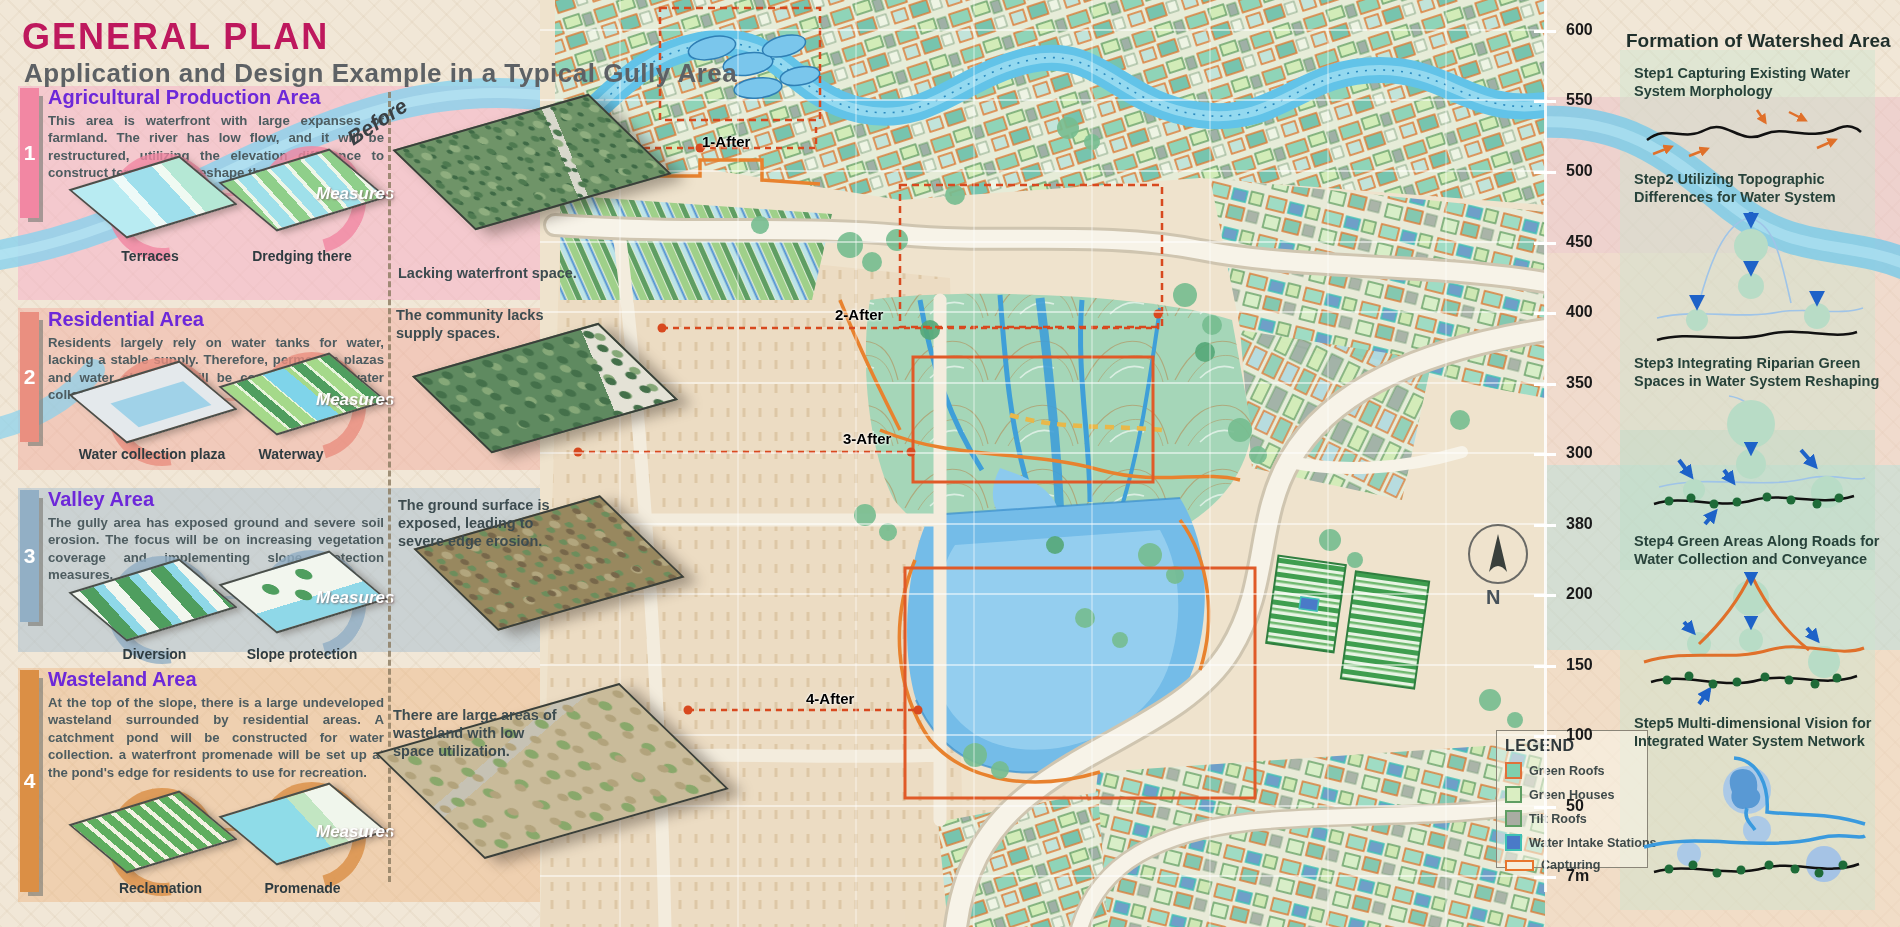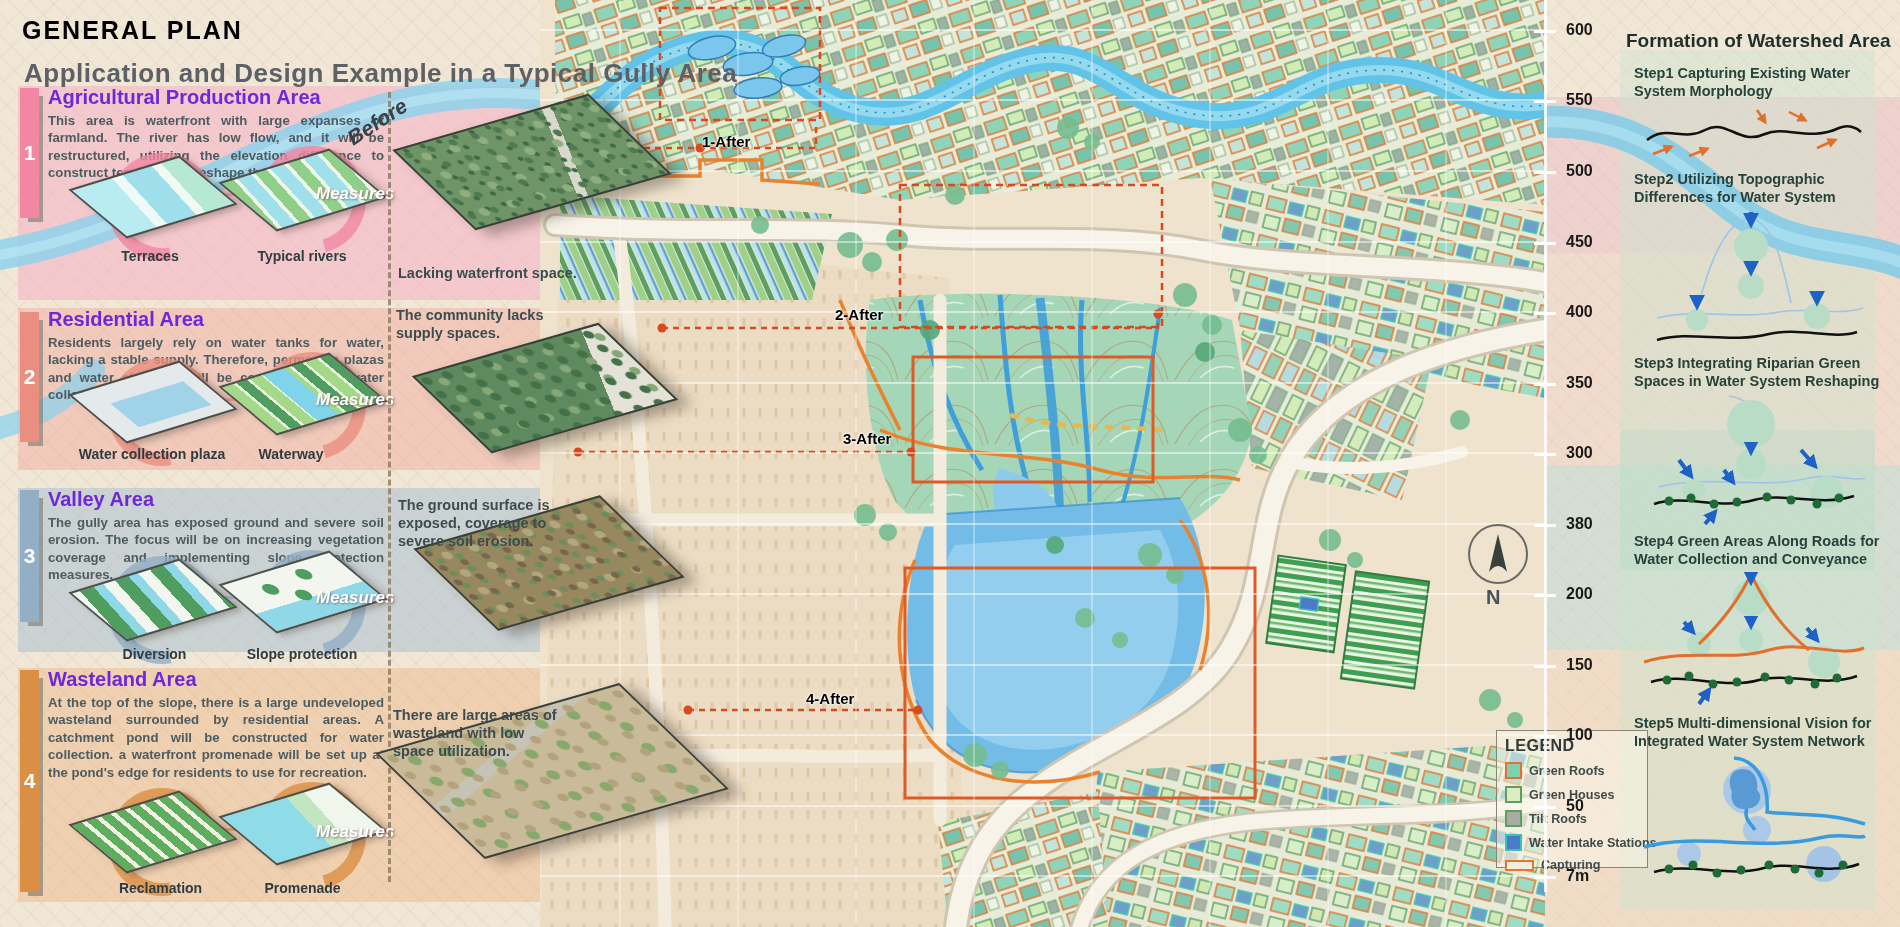--- a/index.html
+++ b/index.html
@@ -8,21 +8,21 @@
     font-family:"Liberation Sans",sans-serif;
     background-color:#f1e7d7;
     background-image:
       repeating-linear-gradient(45deg, rgba(208,188,160,.16) 0 2px, transparent 2px 15px),
       repeating-linear-gradient(-45deg, rgba(208,188,160,.12) 0 2px, transparent 2px 19px);
   }
   .abs{position:absolute;}
   .tint{position:absolute;pointer-events:none;}
 
   
-  .title{left:22px;top:16px;font-size:25px;font-weight:800;letter-spacing:2px;color:#000000;}
+  .title{left:22px;top:16px;font-size:36px;font-weight:800;letter-spacing:2px;color:#be185d;}
   .subtitle{left:24px;top:58px;font-size:26px;font-weight:700;color:#5d6165;letter-spacing:.5px;}
 
   
   .band{position:absolute;left:18px;width:522px;}
   .b1{top:86px;height:214px;background:rgba(246,177,198,.55);}
   .b2{top:308px;height:162px;background:rgba(242,166,152,.45);}
   .b3{top:488px;height:164px;background:rgba(166,190,208,.5);}
   .b4{top:668px;height:234px;background:rgba(237,177,122,.42);}
   .tab{position:absolute;left:20px;width:19px;display:flex;align-items:center;justify-content:center;
        color:#fff;font-size:21px;font-weight:800;box-shadow:6px 6px 0 -2px rgba(125,125,118,.65);}
@@ -337,21 +337,21 @@
   </div>
 <div class="sec-title" style="top:86px">Agricultural Production Area</div>
 <div class="sec-desc" style="top:112px">This area is waterfront with large expanses of farmland. The river has low flow, and it will be restructured, utilizing the elevation difference to construct terraces and reshape the site.</div>
 <div class="s1">
   <div class="mline ml1" style="left:100px;top:193px;width:288px"></div>
   <div class="ring r1" style="left:108px;top:153px;transform:rotate(35deg)"></div>
   <div class="iso i11" style="left:95px;top:165px"></div>
   <div class="ring r1" style="left:258px;top:146px;transform:rotate(120deg)"></div>
   <div class="iso i12" style="left:245px;top:158px"></div>
   <div class="mlabel" style="left:90px;top:248px;width:120px">Terraces</div>
-  <div class="mlabel" style="left:232px;top:248px;width:140px">Typical rivers</div>
+  <div class="mlabel" style="left:232px;top:248px;width:140px">Dredging there</div>
   <div class="measures" style="left:316px;top:184px">Measures</div>
 </div>
 
 <div class="tab t2">
     <span>2</span>
   </div>
 <div class="sec-title" style="top:308px">Residential Area</div>
 <div class="sec-desc" style="top:334px">Residents largely rely on water tanks for water, lacking a stable supply. Therefore, permeable plazas and water channels will be constructed for water collection.</div>
 <div class="s2">
   <div class="mline ml2" style="left:100px;top:398px;width:288px"></div>
@@ -396,21 +396,21 @@
   <div class="measures" style="left:316px;top:822px">Measures</div>
 </div>
 
 <div class="vsep"></div>
 <div class="before">Before</div>
 <div class="photo pgreen" style="left:430px;top:112px;width:200px;height:96px"></div>
 <div class="caption" style="left:398px;top:264px;width:220px">Lacking waterfront space.</div>
 <div class="photo pgreen2" style="left:448px;top:340px;width:190px;height:92px"></div>
 <div class="caption" style="left:396px;top:306px;width:150px">The community lacks supply spaces.</div>
 <div class="photo pbrown" style="left:452px;top:512px;width:190px;height:98px"></div>
-<div class="caption" style="left:398px;top:496px;width:158px">The ground surface is exposed, coverage to severe soil erosion.</div>
+<div class="caption" style="left:398px;top:496px;width:158px">The ground surface is exposed, leading to severe edge erosion.</div>
 <div class="photo ptan" style="left:425px;top:705px;width:250px;height:128px"></div>
 <div class="caption" style="left:393px;top:706px;width:168px">There are large areas of wasteland with low space utilization.</div>
 
 <div class="after-label" style="left:702px;top:133px">1-After</div>
 <div class="after-label" style="left:835px;top:306px">2-After</div>
 <div class="after-label" style="left:843px;top:430px">3-After</div>
 <div class="after-label" style="left:806px;top:690px">4-After</div>
 
 <div class="legend-box">
   <div class="legend-title">LEGEND</div>

